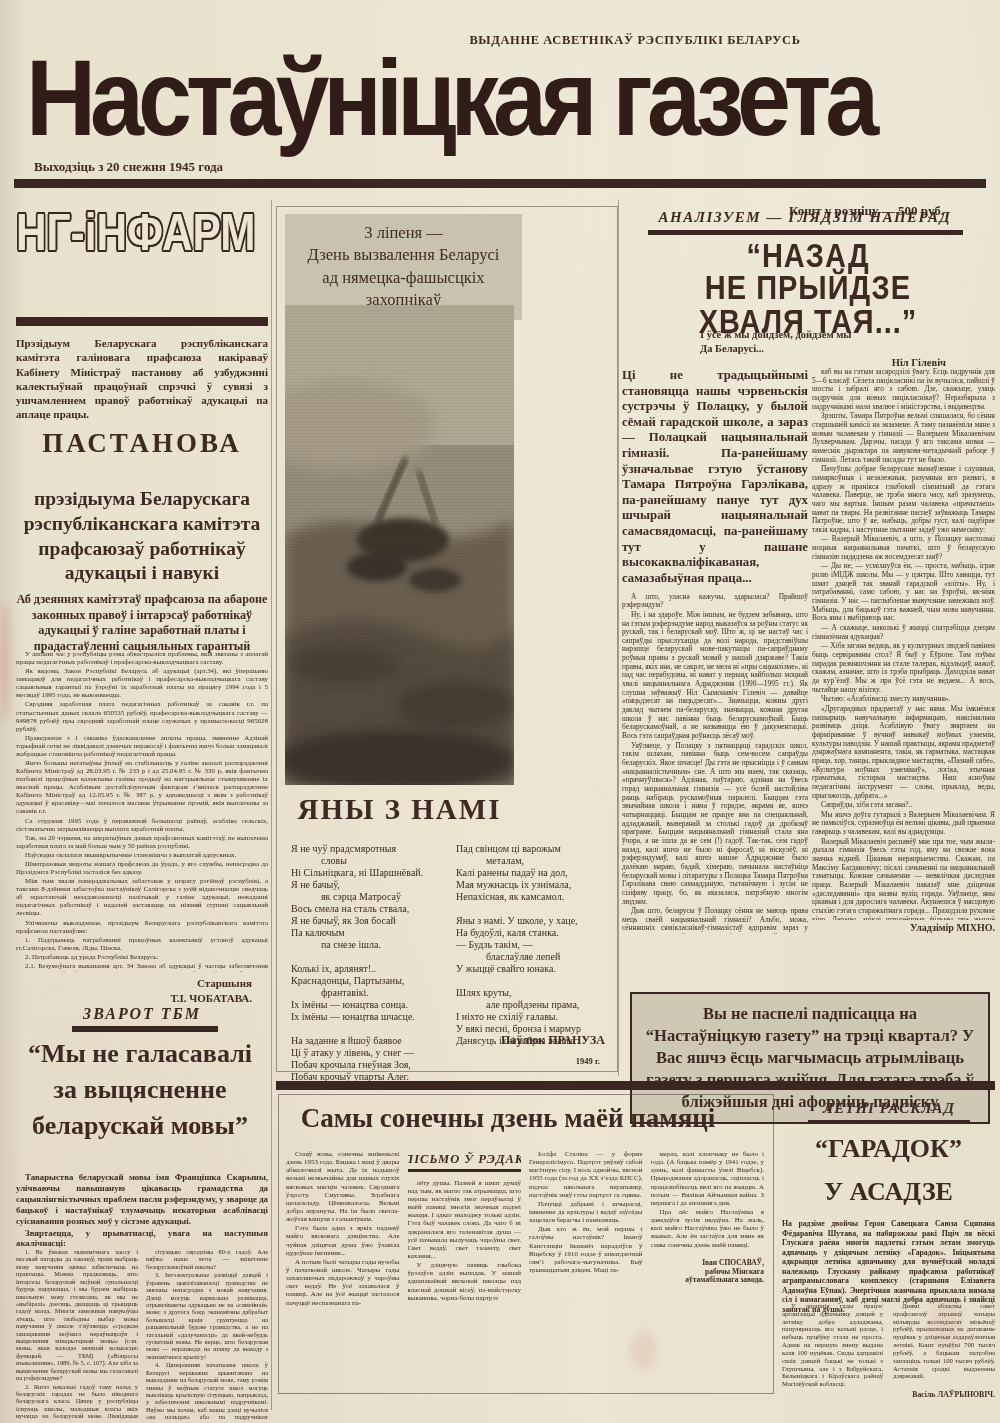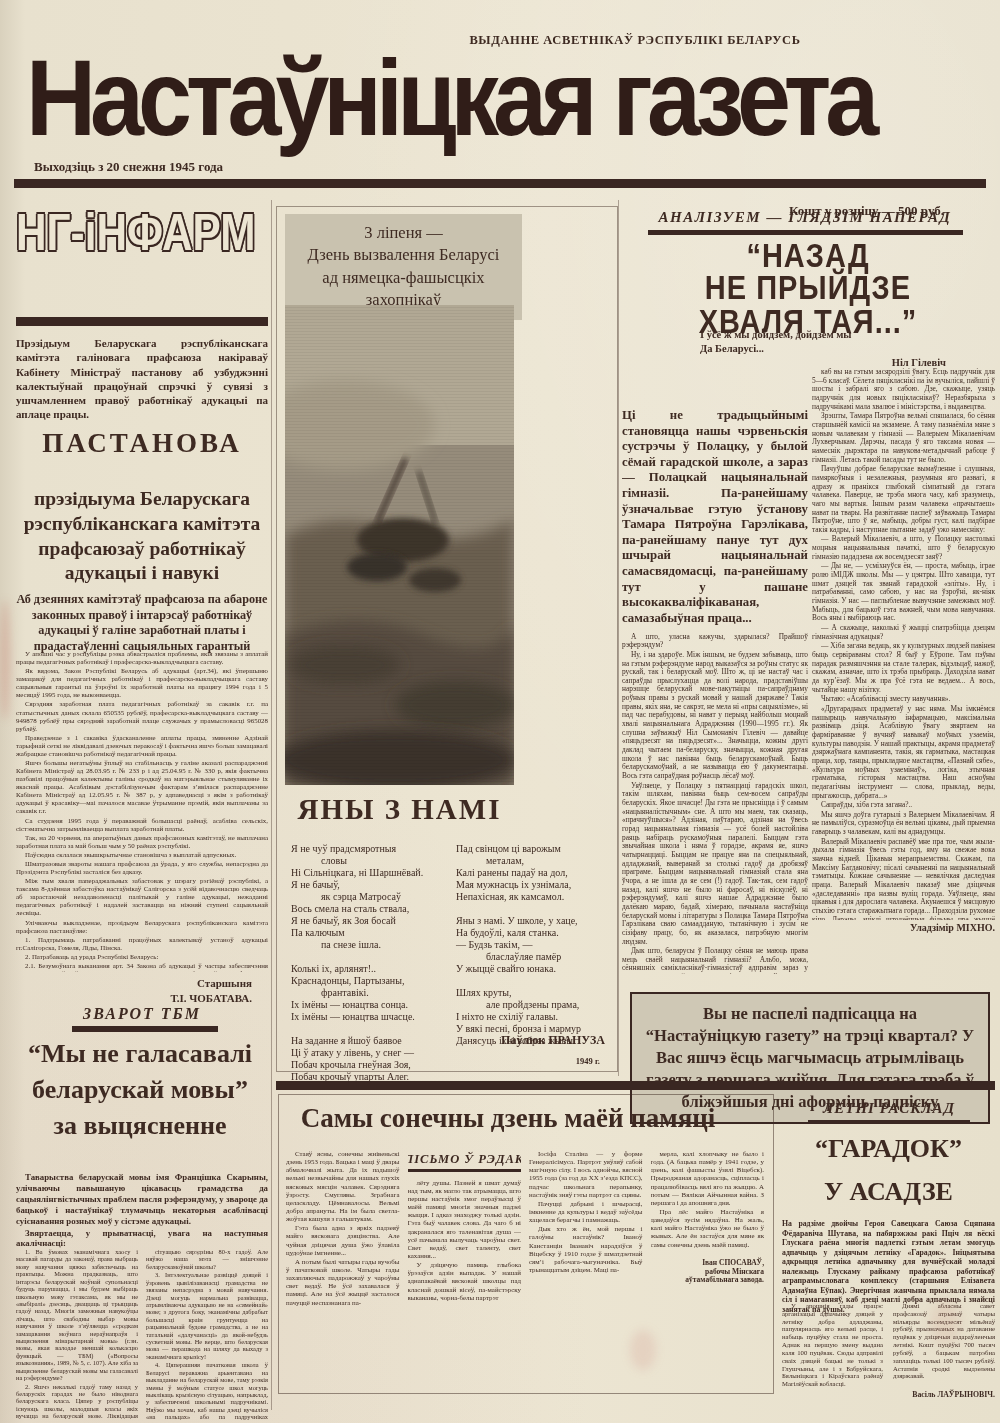--- a/index.html
+++ b/index.html
@@ -59,21 +59,21 @@
   #poem-author{top:1033px;left:440px;width:165px;font-size:12px;font-weight:bold;}
   #poem-year{top:1056px;left:440px;width:160px;font-size:8.5px;font-weight:bold;}
   
   #an-kicker{top:209px;left:640px;width:330px;font-size:15px;font-weight:bold;font-style:italic;letter-spacing:1.5px;}
   #an-bar{top:230px;left:648px;width:315px;height:5px;}
   #an-headline{top:240px;left:622px;width:372px;font-family:"Liberation Sans",sans-serif;
     font-size:29px;font-weight:bold;line-height:.98;letter-spacing:1px;
     transform:scale(1,1.12);transform-origin:center top;}
   #epigraph{top:328px;left:700px;width:246px;font-size:10.5px;font-weight:bold;line-height:1.25;}
   #epigraph-author{top:357px;left:700px;width:246px;font-size:10.5px;font-weight:bold;}
-  #an-col1{top:368px;left:622px;width:186px;height:566px;overflow:hidden;margin-top:40px;}
+  #an-col1{top:368px;left:622px;width:186px;height:566px;overflow:hidden;}
   #an-lead{font-size:12.8px;font-weight:bold;line-height:1.22;margin-bottom:6px;}
   .artbody{font-size:7.4px;line-height:1.17;}
   #an-col2{top:368px;left:812px;width:183px;height:552px;overflow:hidden;}
   #an-byline{top:922px;left:812px;width:183px;font-size:10px;font-weight:bold;}
   #sub-box{top:945px;left:630px;width:360px;height:132px;background:#cfc8b5;border:2px solid #3a2722;
     box-sizing:border-box;display:flex;align-items:center;margin-top:47px;}
   #sub-box div{padding:4px 12px;font-size:16.5px;font-weight:bold;line-height:1.33;width:100%;}
   #big-bar{top:1081px;left:276px;width:719px;height:9px;}
   
   #bm-box{top:1094px;left:278px;width:494px;height:298px;border:1px solid rgba(62,42,34,.5);}
@@ -132,22 +132,22 @@
     </div>
   <div id="left-signoff" class="abs right">
     <p>Старшыня</p>
     <p>Т.І. ЧОБАТАВА.</p>
   </div>
 
   <div id="tbm-kicker" class="abs center">ЗВАРОТ ТБМ</div>
   <div id="tbm-bar" class="abs bar"></div>
   <div id="bl-headline" class="abs center nojust paras">
       <p>“Мы не галасавалі</p>
+      <p>за выцясненне</p>
       <p>беларускай мовы”</p>
-      <p>за выцясненне</p>
     </div>
   <div id="bl-intro" class="abs just paras">
       <p>Таварыства беларускай мовы імя Францішка Скарыны, улічваючы павышаную цікавасць грамадства да сацыялінгвістычных праблем пасля рэферэндуму, у звароце да бацькоў і настаўнікаў тлумачыць некаторыя асаблівасці суіснавання розных моў у сістэме адукацыі.</p>
       <p>Звяртаецца, у прыватнасці, увага на наступныя акалічнасці:</p>
     </div>
   <div id="bl-col1" class="abs just paras">
       <p>1. Ва ўмовах эканамічнага хаосу і масавай пагарды да законаў, права выбраць мову навучання цяжка забяспечыць на практыцы. Можна прадказваць, што інтарэсы беларускай моўнай супольнасці будуць парушацца, і мы будзем выбіраць школьную мову гэтаксама, як мы не «выбіралі» дзесяць, дваццаць ці трыццаць гадоў назад. Многія замежныя навукоўцы лічаць, што свабодны выбар мовы навучання ў школе з’яўляецца «сродкам замацавання моўнага нераўнапраўя і выцяснення мінарытарнай мовы» (г.зн. мовы, якая валодае меншай колькасцю функцый. — ТБМ) («Вопросы языкознания», 1989, № 5, с. 107). Але хіба за выцясненне беларускай мовы мы галасавалі на рэферэндуме?</p>
       <p>2. Яшчэ некалькі гадоў таму назад у беларускіх гарадах не было ніводнага беларускага класа. Цяпер у рэспубліцы існуюць школы, малодшыя класы якіх вучацца на беларускай мове. Ліквідацыя беларускамоўнага статуса гэтых часткова беларускіх школ прывядзе да поўнага заняпаду сістэмы нацыянальнай адукацыі і адкіне нас у</p>
     </div>
   <div id="bl-col2" class="abs just paras">
@@ -216,21 +216,21 @@
   <div id="poem-c2" class="abs poem nojust paras">
       <p>Пад свінцом ці варожым</p>
       <p>            металам,</p>
       <p>Калі ранены падаў на дол,</p>
       <p>Мая мужнасць іх узнімала,</p>
       <p>Непахісная, як камсамол.</p>
       <p>&nbsp;</p>
       <p>Яны з намі. У школе, у хаце,</p>
       <p>На будоўлі, каля станка.</p>
       <p>— Будзь такім, —</p>
-      <p>            бласлаўляе памёр</p>
+      <p>            бласлаўляе лепей</p>
       <p>У жыццё свайго юнака.</p>
       <p>&nbsp;</p>
       <p>Шлях круты,</p>
       <p>            але пройдзены прама,</p>
       <p>І ніхто не схіліў галавы.</p>
       <p>У вякі песні, бронза і мармур</p>
       <p>Данясуць іхні вобраз жывы.</p>
     </div>
   <div id="poem-author" class="abs right">Паўлюк ПРАНУЗА</div>
   <div id="poem-year" class="abs right">1949 г.</div>

